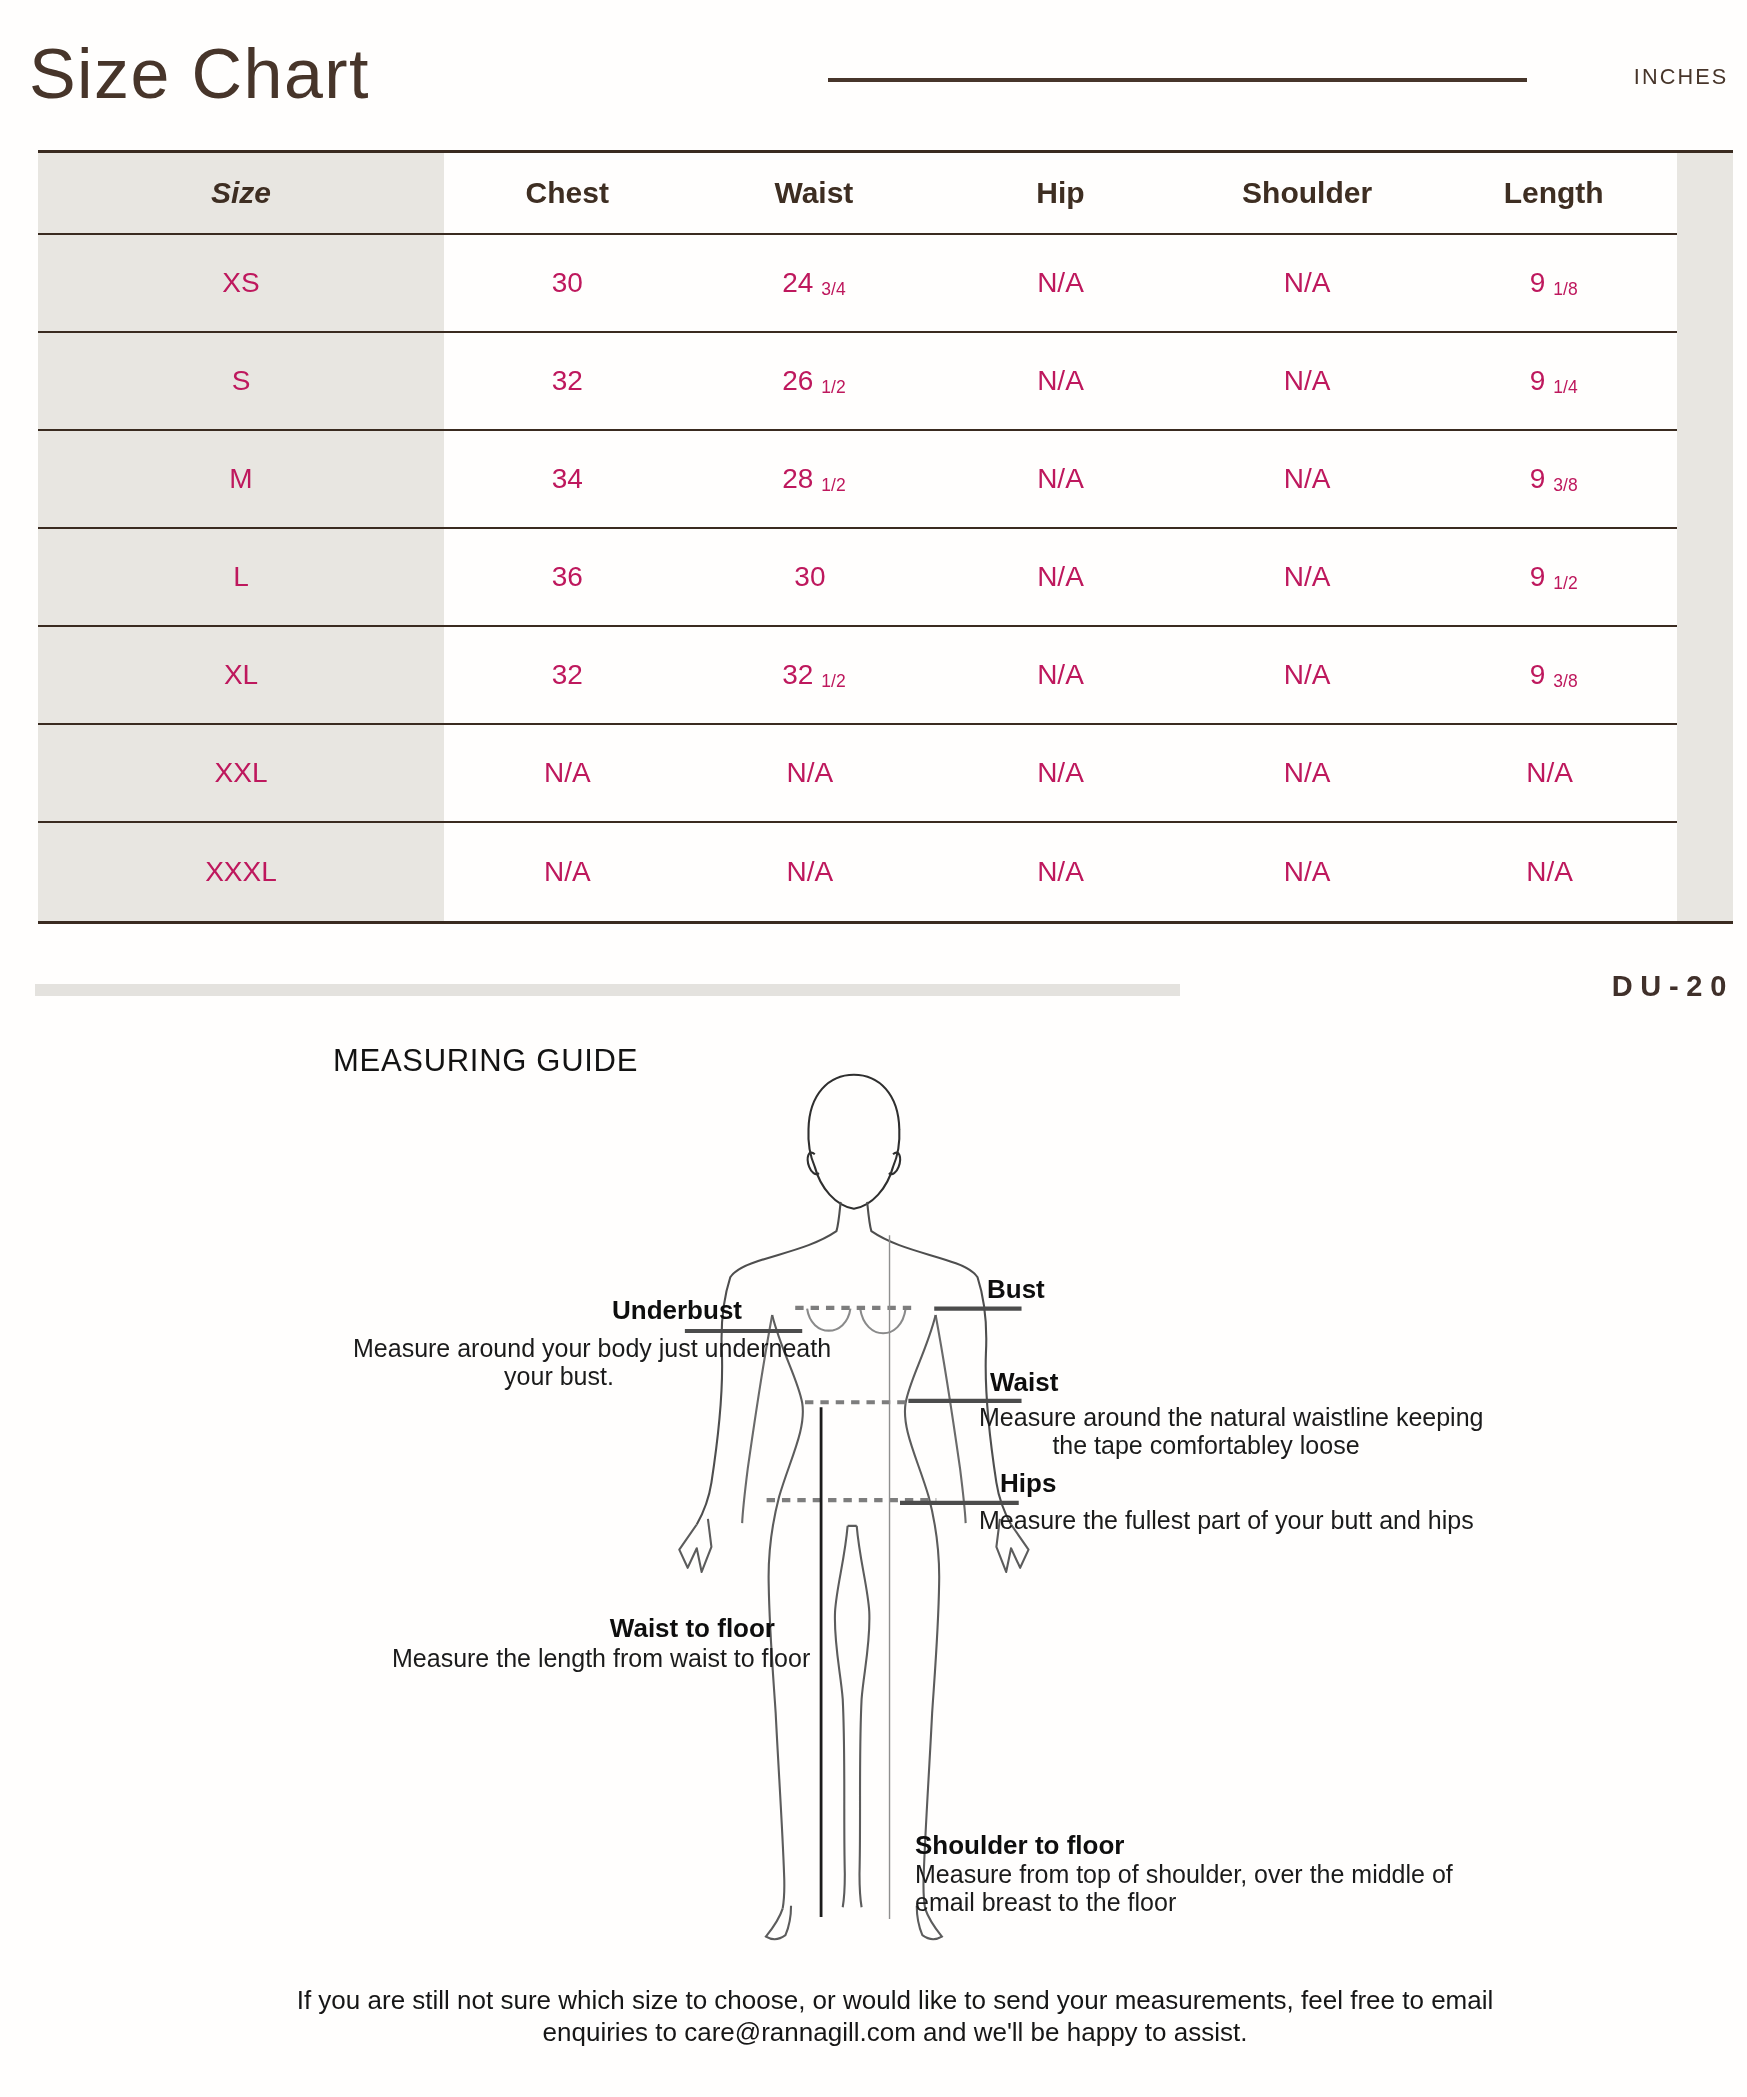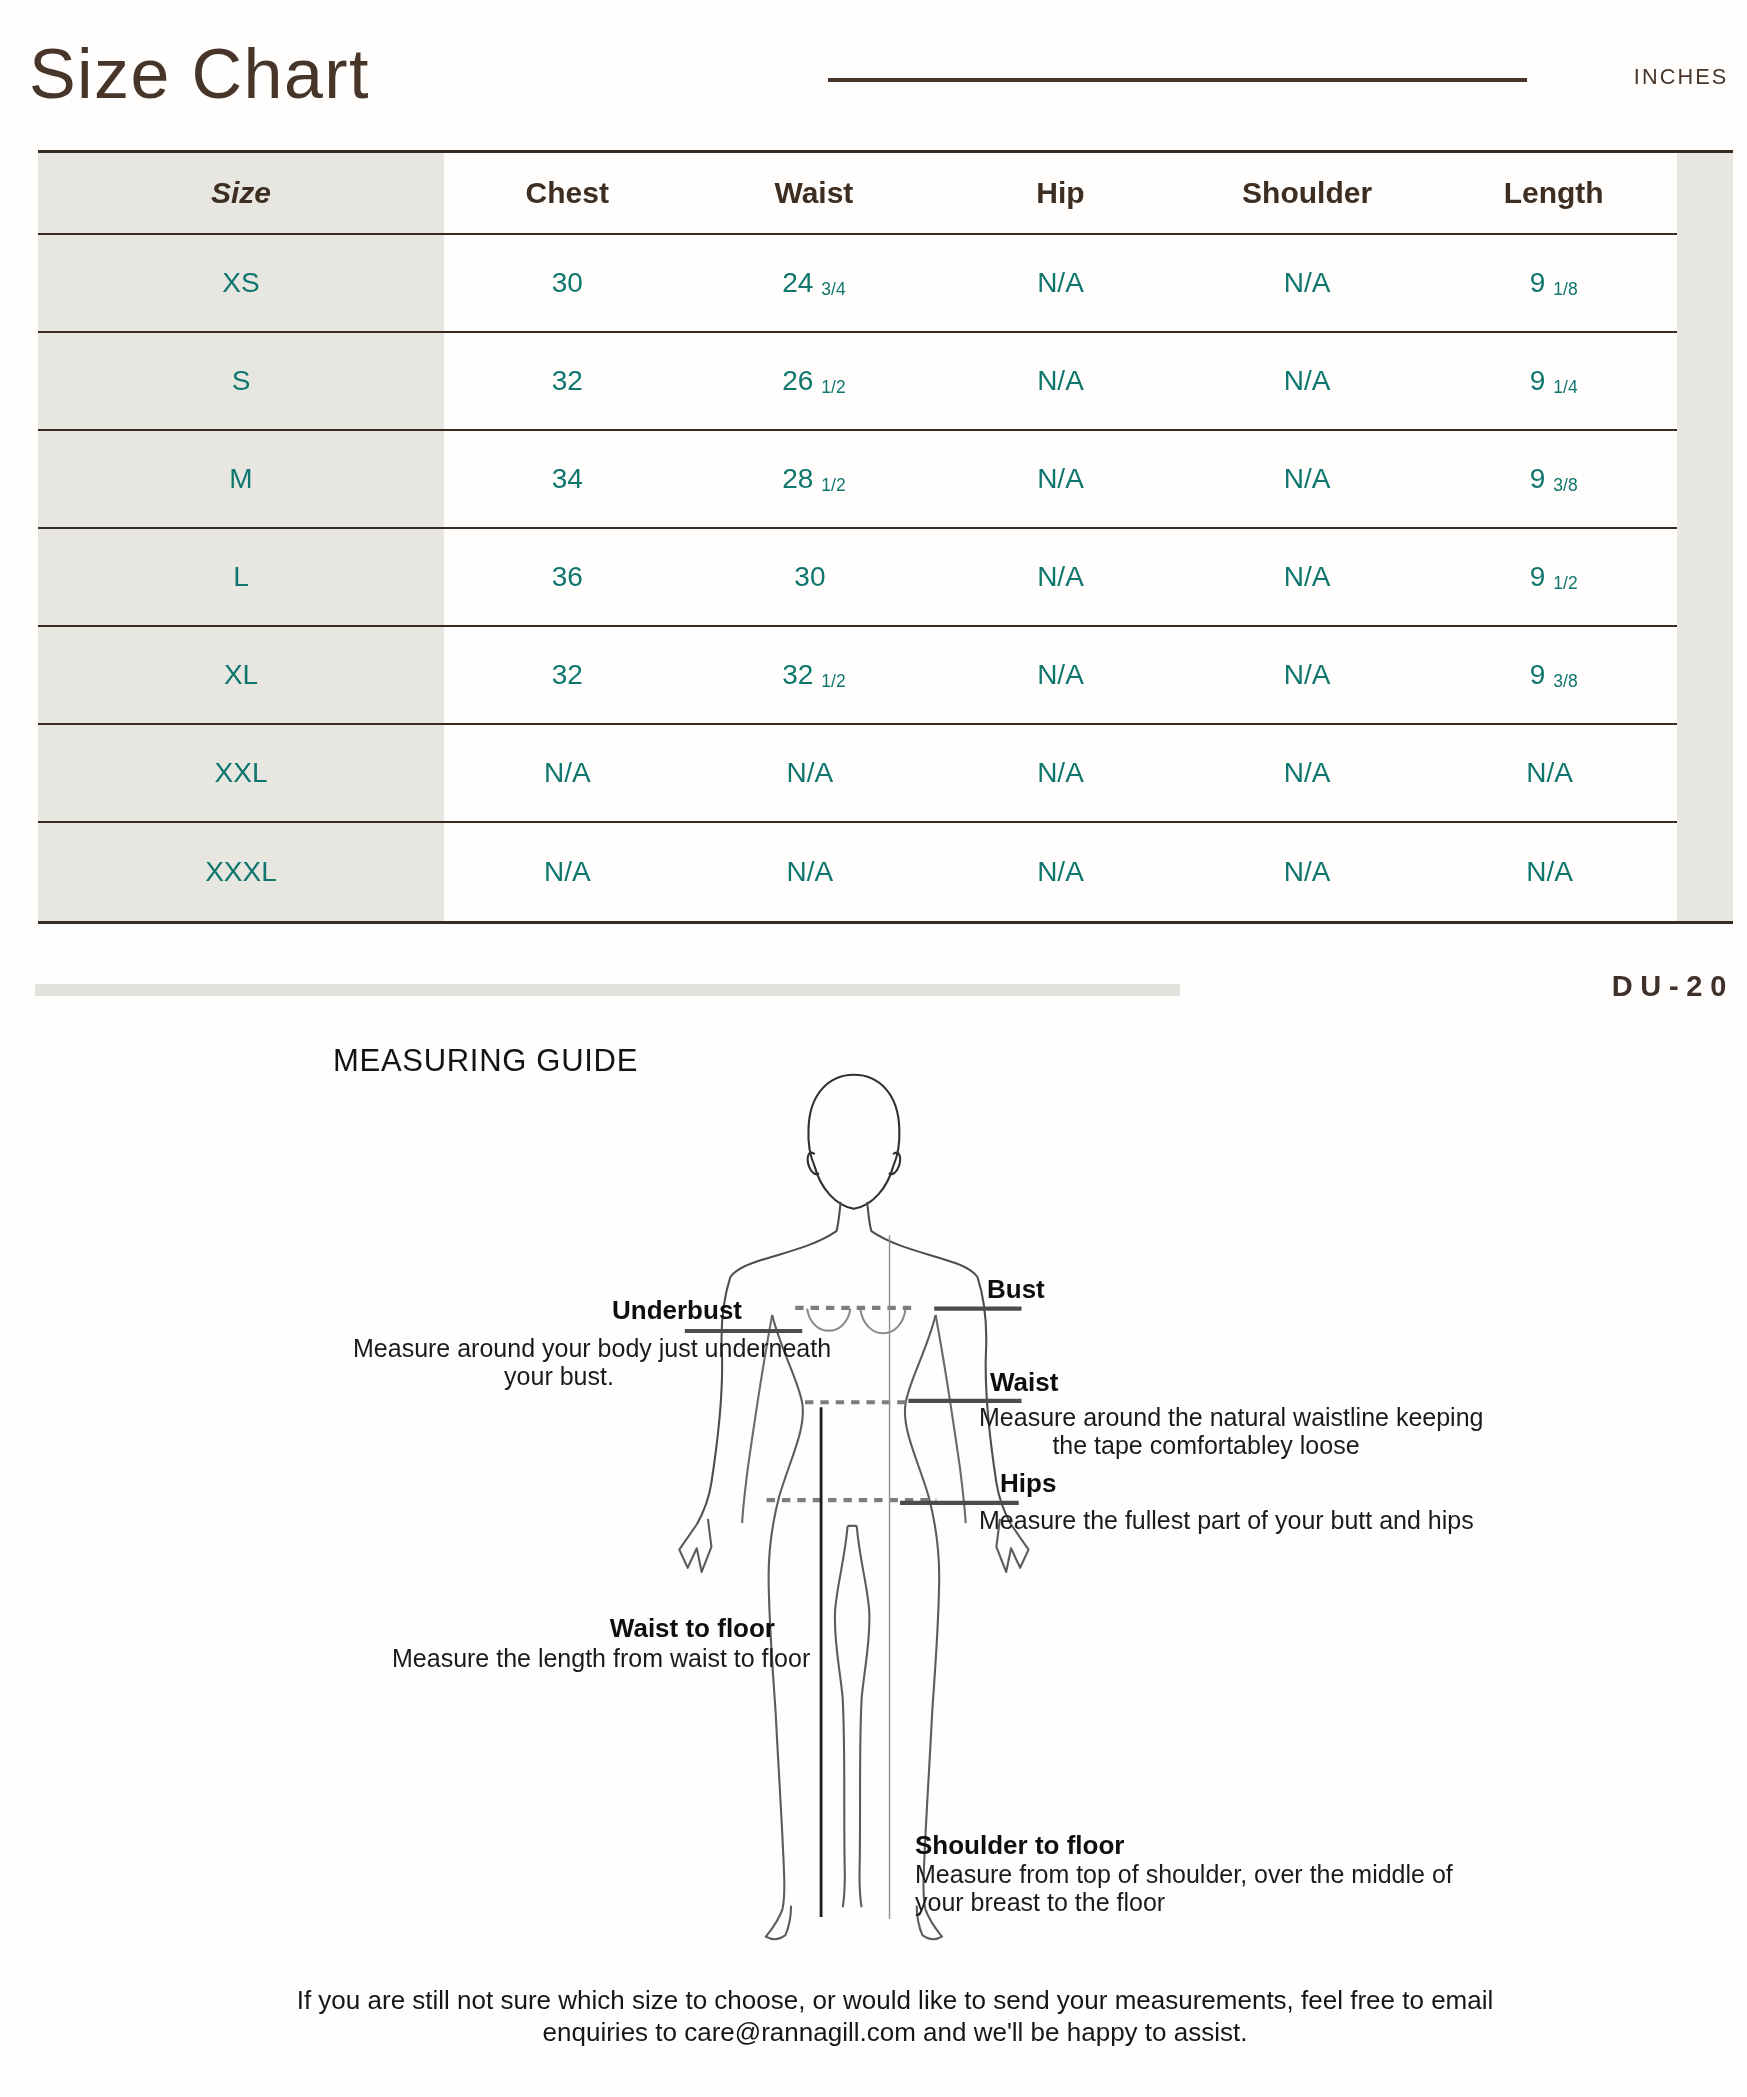--- a/index.html
+++ b/index.html
@@ -24,21 +24,21 @@
     position:absolute; left:38px; top:150px; width:1695px;
     border-top:3.5px solid #3a2b20; border-bottom:3.5px solid #3a2b20;
     box-sizing:border-box;
   }
   .trow { display:flex; height:98px; }
   .trow.thead { height:82px; }
   .trow-main { flex:1; display:flex; border-bottom:2.1px solid #3a2b20; }
   .trow:last-child .trow-main { border-bottom:none; }
   .cell {
     display:flex; align-items:center; justify-content:center;
-    font-size:28px; color:#0f766e;
+    font-size:28px; color:#be185d;
   }
   .size-col { width:406px; flex:none; background:#e8e6e1; }
   .val-col { flex:1; }
   .thead .cell { font-weight:bold; font-size:30px; color:#3e2e22; }
   .thead .size-col { font-style:italic; }
   .strip { width:56px; flex:none; background:#e8e6e1; }
   .frac { font-size:17.5px; margin-left:8px; transform:translateY(6.3px); display:inline-block; }
 
   
   .divider-bar { position:absolute; left:35px; top:984px; width:1145px; height:12px; background:#e4e2de; }
@@ -286,21 +286,21 @@
 
   <div class="ann ann-label hips-label">Hips</div>
   <div class="ann ann-desc hips-desc">Measure the fullest part of your butt and hips</div>
 
   <div class="ann ann-label wtf-label">Waist to floor</div>
   <div class="ann ann-desc wtf-desc">Measure the length from waist to floor</div>
 
   <div class="ann stf-block">
     <div class="ann-label">Shoulder to floor</div>
     <div class="ann-desc">Measure from top of shoulder, over the middle of</div>
-    <div class="ann-desc">your breast to the floor</div>
+    <div class="ann-desc">email breast to the floor</div>
   </div>
 
   <div class="guide-footer">
     <div>If you are still not sure which size to choose, or would like to send your measurements, feel free to email</div>
     <div>enquiries to care@rannagill.com and we'll be happy to assist.</div>
   </div>
 
 </div>
 
 

